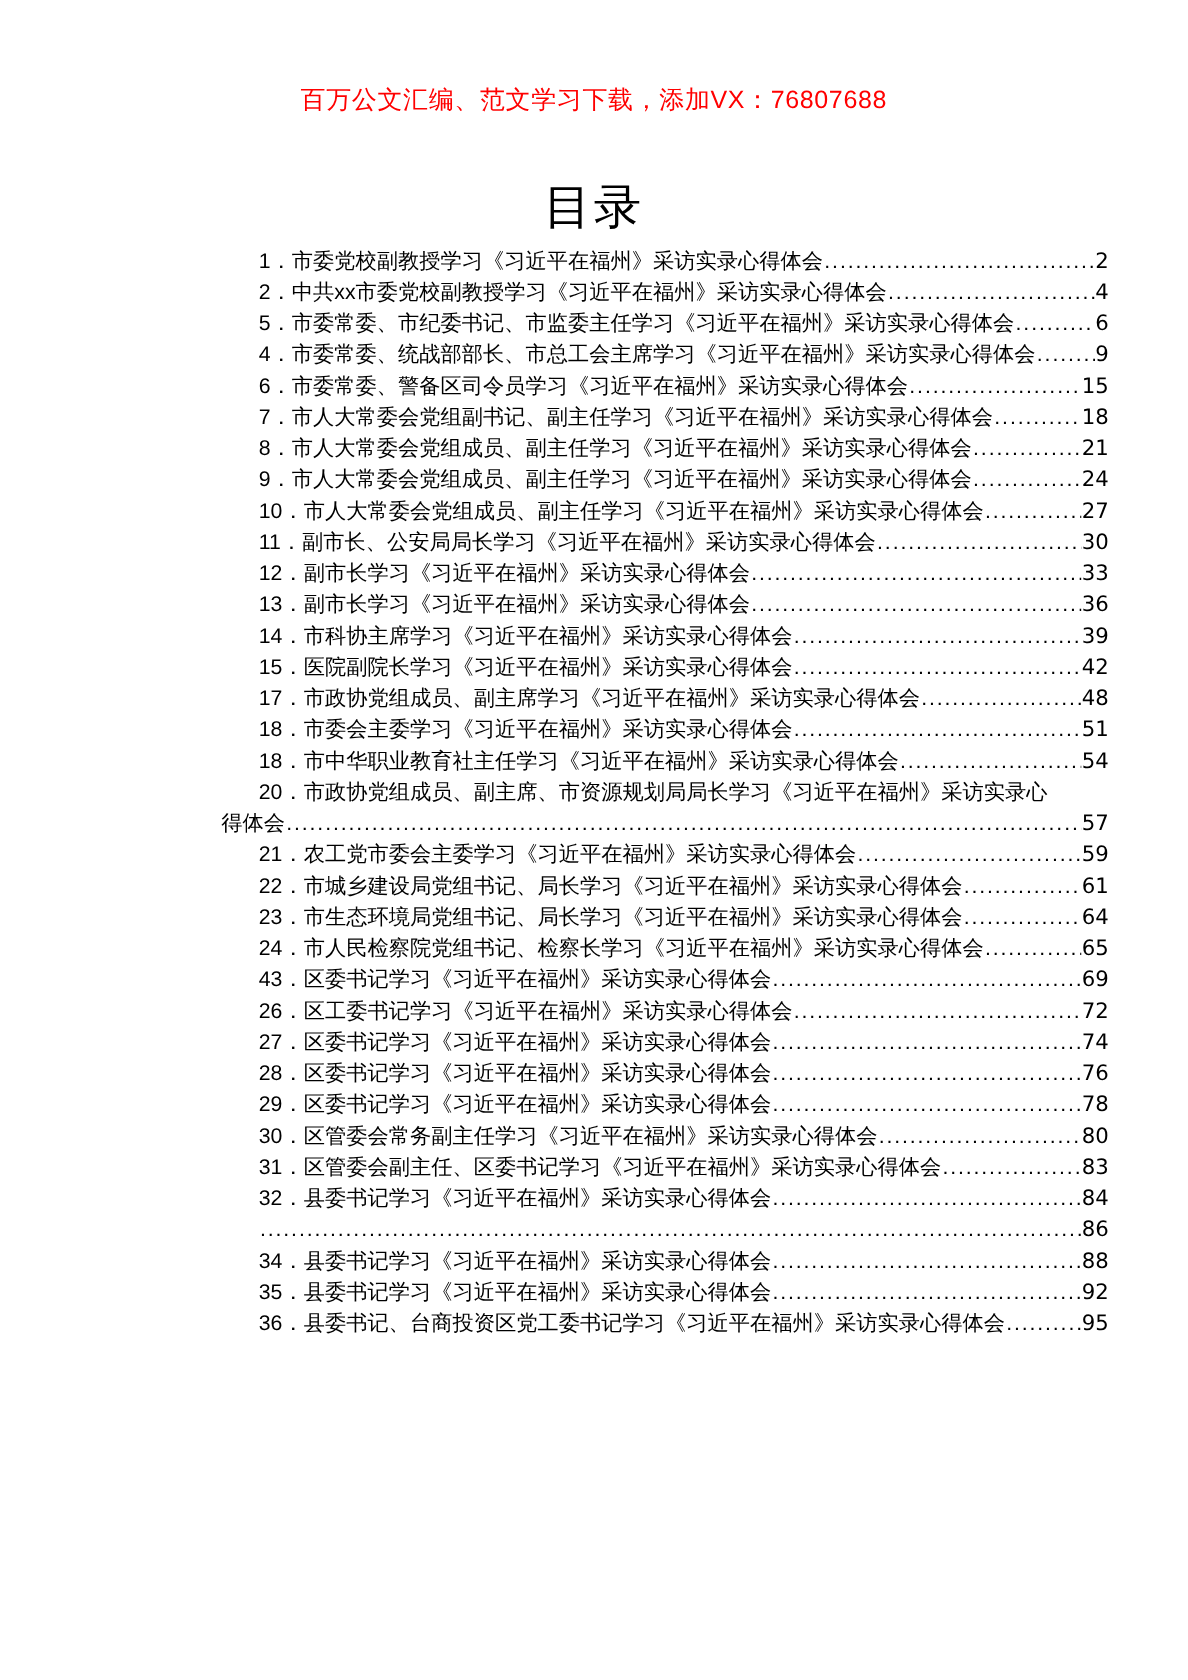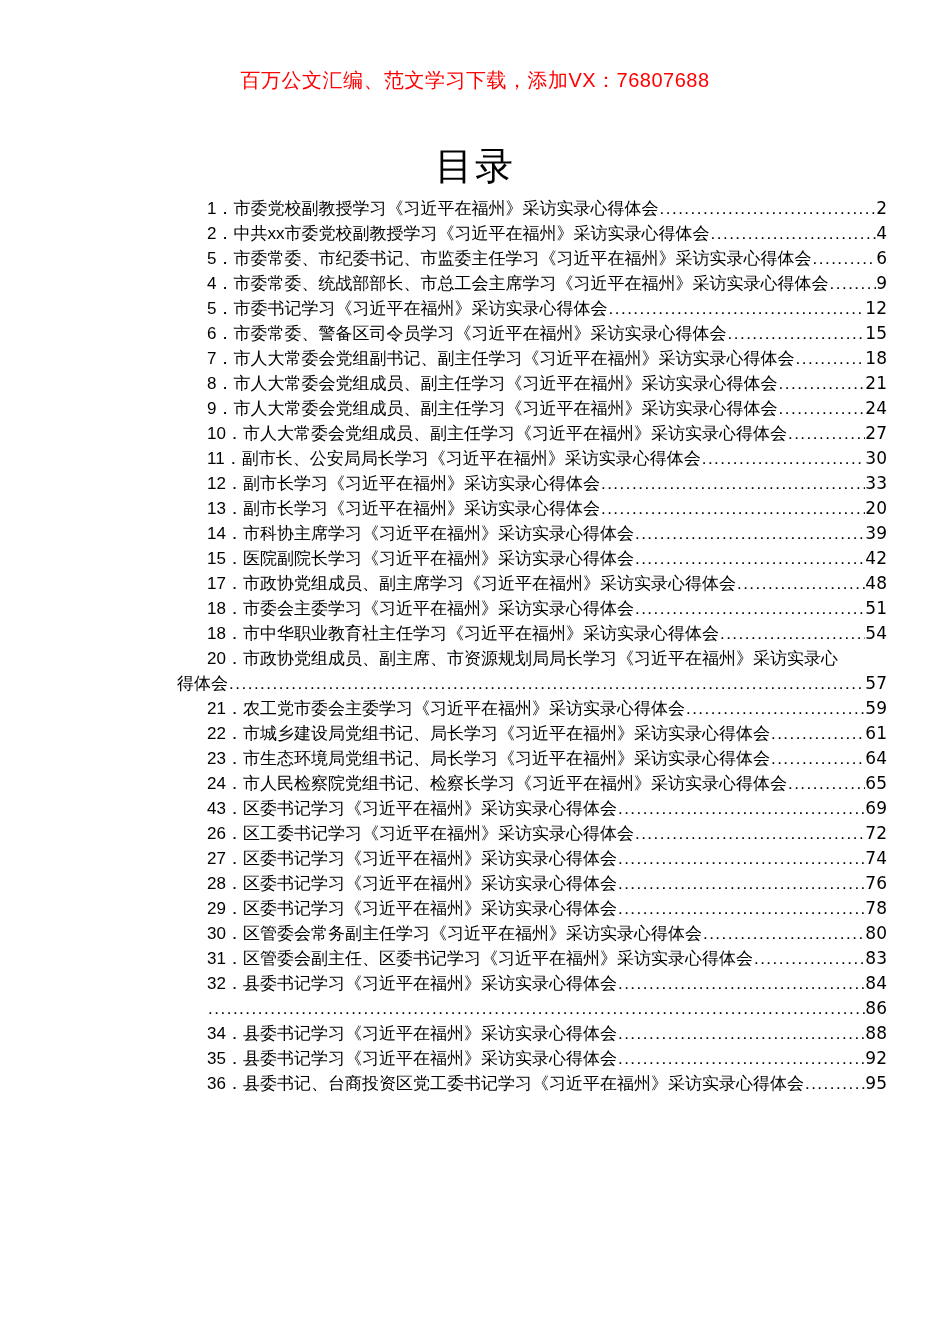--- a/index.html
+++ b/index.html
@@ -85,25 +85,20 @@
         <span class="toc-text">5．市委常委、市纪委书记、市监委主任学习《习近平在福州》采访实录心得体会</span>
         <span class="dots"></span>
         <span class="pagenum">6</span>
       </div>
       <div class="toc-row indent">
         <span class="toc-text">4．市委常委、统战部部长、市总工会主席学习《习近平在福州》采访实录心得体会</span>
         <span class="dots"></span>
         <span class="pagenum">9</span>
       </div>
       <div class="toc-row indent">
-        <span class="toc-text">5．市委书记学习《习近平在福州》采访实录心得体会</span>
-        <span class="dots"></span>
-        <span class="pagenum">12</span>
-      </div>
-      <div class="toc-row indent">
         <span class="toc-text">6．市委常委、警备区司令员学习《习近平在福州》采访实录心得体会</span>
         <span class="dots"></span>
         <span class="pagenum">15</span>
       </div>
       <div class="toc-row indent">
         <span class="toc-text">7．市人大常委会党组副书记、副主任学习《习近平在福州》采访实录心得体会</span>
         <span class="dots"></span>
         <span class="pagenum">18</span>
       </div>
       <div class="toc-row indent">
@@ -127,21 +122,21 @@
         <span class="pagenum">30</span>
       </div>
       <div class="toc-row indent">
         <span class="toc-text">12．副市长学习《习近平在福州》采访实录心得体会</span>
         <span class="dots"></span>
         <span class="pagenum">33</span>
       </div>
       <div class="toc-row indent">
         <span class="toc-text">13．副市长学习《习近平在福州》采访实录心得体会</span>
         <span class="dots"></span>
-        <span class="pagenum">20</span>
+        <span class="pagenum">36</span>
       </div>
       <div class="toc-row indent">
         <span class="toc-text">14．市科协主席学习《习近平在福州》采访实录心得体会</span>
         <span class="dots"></span>
         <span class="pagenum">39</span>
       </div>
       <div class="toc-row indent">
         <span class="toc-text">15．医院副院长学习《习近平在福州》采访实录心得体会</span>
         <span class="dots"></span>
         <span class="pagenum">42</span>

